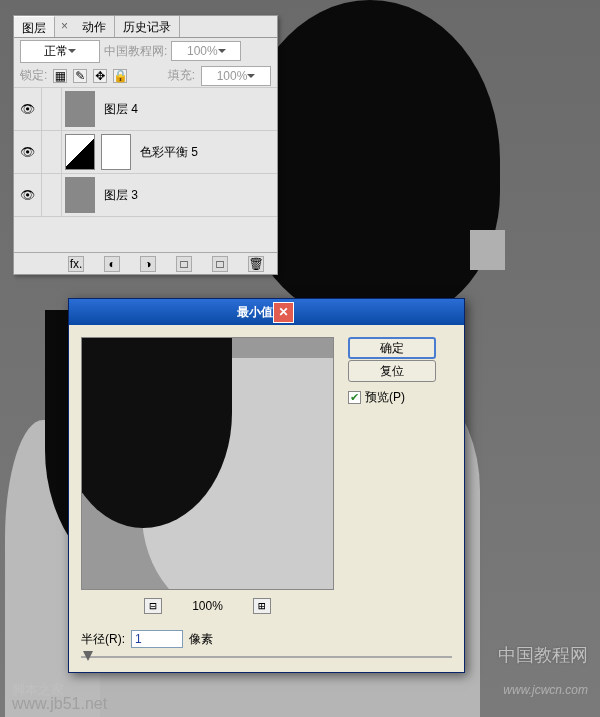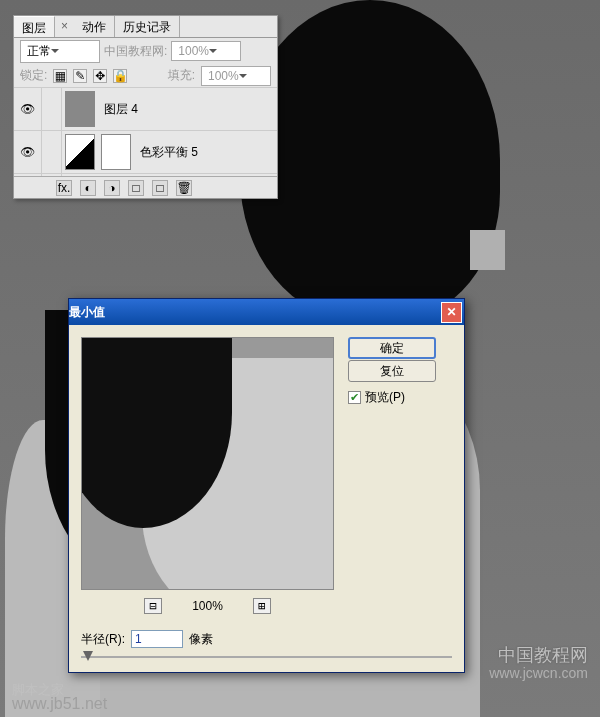--- a/index.html
+++ b/index.html
@@ -9,45 +9,45 @@
 .bg-portrait { position: absolute; left: 0; top: 0; width: 100%; height: 100%; }
 .bg-sky { position: absolute; left: 0; top: 0; width: 100%; height: 100%; background: linear-gradient(#6a6a6a, #7a7a7a); }
 .bg-hair { position: absolute; left: 240px; top: 0; width: 260px; height: 320px; background: #0a0a0a; border-radius: 50% 50% 40% 45%; }
 .bg-face { position: absolute; left: 310px; top: 60px; width: 180px; height: 240px; background: #b8b8b8; border-radius: 40% 45% 50% 50%; }
 .bg-nose { position: absolute; left: 470px; top: 230px; width: 35px; height: 40px; background: #b0b0b0; }
 .bg-neck { position: absolute; left: 80px; top: 330px; width: 400px; height: 400px; background: #b5b5b5; border-radius: 30% 40% 0 0; }
 .bg-shoulder { position: absolute; left: 5px; top: 420px; width: 95px; height: 297px; background: #bababa; border-radius: 40% 0 0 0; }
 .bg-hair2 { position: absolute; left: 45px; top: 310px; width: 220px; height: 280px; background: #0a0a0a; border-radius: 0 0 45% 50%; }
 
 
-.layers-panel { position: absolute; left: 13px; top: 15px; width: 265px; height: 184px; background: #e7e7e7; border: 1px solid #999; box-shadow: 2px 2px 4px rgba(0,0,0,0.3); display: flex; flex-direction: column; }
+.layers-panel { position: absolute; left: 13px; top: 15px; width: 265px; height: 260px; background: #e7e7e7; border: 1px solid #999; box-shadow: 2px 2px 4px rgba(0,0,0,0.3); display: flex; flex-direction: column; }
 .tab-bar { display: flex; height: 22px; background: #e7e7e7; border-bottom: 1px solid #999; }
 .tab { padding: 3px 8px; border-right: 1px solid #aaa; background: #e7e7e7; cursor: pointer; }
 .tab.active { background: #f0f0f0; border-top: 1px solid #fff; }
 .tab-close { padding: 3px 6px; color: #666; }
 .options-row { display: flex; align-items: center; height: 26px; padding: 2px 6px; gap: 4px; }
-.select-box { background: #fff; border: 1px solid #aaa; padding: 2px 6px; display: flex; justify-content: flex-start; align-items: center; min-width: 70px; }
+.select-box { background: #fff; border: 1px solid #aaa; padding: 2px 6px; display: flex; justify-content: center; align-items: center; min-width: 70px; }
 .dis { color: #999; }
 .arrow-down { width: 0; height: 0; border-left: 4px solid transparent; border-right: 4px solid transparent; border-top: 4px solid #555; }
 .lock-row { display: flex; align-items: center; height: 24px; padding: 2px 6px; gap: 6px; border-bottom: 1px solid #ccc; }
 .lock-icon { width: 14px; height: 14px; display: inline-flex; align-items: center; justify-content: center; border: 1px solid #aaa; background: #f0f0f0; }
 .layer-list { flex: 1; overflow: hidden; background: #e7e7e7; }
 .layer-row { display: flex; align-items: center; border-bottom: 1px solid #ccc; background: #e7e7e7; }
 .eye-col { width: 28px; height: 42px; display: flex; align-items: center; justify-content: center; border-right: 1px solid #ccc; }
 .link-col { width: 20px; height: 42px; border-right: 1px solid #ccc; }
 .thumb { width: 30px; height: 36px; border: 1px solid #888; margin: 3px; background: #888; }
 .thumb.levels { background: linear-gradient(135deg, #fff 50%, #000 50%); }
 .thumb.mask { background: #fff; }
 .layer-label { padding-left: 6px; }
-.bottom-bar { display: flex; align-items: center; height: 22px; border-top: 1px solid #aaa; padding: 0 4px; gap: 8px; }
+.bottom-bar { display: flex; align-items: center; height: 22px; border-top: 1px solid #aaa; padding: 0 4px; gap: 20px; }
 .bb-icon { width: 16px; height: 16px; display: flex; align-items: center; justify-content: center; background: #ddd; border: 1px solid #aaa; }
 
 
 .dialog { position: absolute; left: 68px; top: 298px; width: 397px; background: #ece9d8; border: 1px solid #0a246a; box-shadow: 3px 3px 10px rgba(0,0,0,0.5); }
-.title-bar { height: 26px; background: linear-gradient(#2a6dd5, #0a4aa5); display: flex; align-items: center; justify-content: space-between; padding: 0 2px 0 0; }
+.title-bar { height: 26px; background: linear-gradient(#2a6dd5, #0a4aa5); display: flex; align-items: center; justify-content: center; padding: 0 2px 0 0; }
 .title-text { color: #fff; font-weight: bold; }
 .close-btn { width: 21px; height: 21px; background: #e25d4f; border: 1px solid #fff; color: #fff; display: flex; align-items: center; justify-content: center; font-weight: bold; cursor: pointer; }
 .dialog-body { padding: 12px; display: flex; gap: 14px; }
 .preview-box { width: 253px; height: 253px; border: 1px solid #888; background: #999; position: relative; overflow: hidden; }
 .pv-hair { position: absolute; left: -20px; top: -30px; width: 170px; height: 220px; background: #0f0f0f; border-radius: 0 0 55% 50%; }
 .pv-skin { position: absolute; left: 60px; top: 20px; width: 220px; height: 260px; background: #cccccc; border-radius: 20% 0 0 40%; }
 .zoom-row { display: flex; align-items: center; justify-content: center; gap: 30px; margin-top: 8px; }
 .zoom-btn { width: 18px; height: 16px; border: 1px solid #888; background: #f0f0f0; display: flex; align-items: center; justify-content: center; cursor: pointer; font-family: monospace; }
 .right-col { display: flex; flex-direction: column; gap: 1px; }
 .btn { width: 88px; height: 22px; border: 1px solid #888; background: #efece0; border-radius: 3px; display: flex; align-items: center; justify-content: center; cursor: pointer; }
@@ -55,21 +55,21 @@
 .checkbox-row { display: flex; align-items: center; gap: 4px; margin-top: 6px; }
 .chk { width: 13px; height: 13px; border: 1px solid #888; background: #fff; display: flex; align-items: center; justify-content: center; color: #2a8a2a; font-size: 11px; }
 .param-row { display: flex; align-items: center; gap: 6px; padding: 4px 12px 2px; }
 .num-input { width: 52px; height: 18px; border: 1px solid #7f9db9; background: #fff; padding: 0 3px; color: #2040a0; }
 .slider-row { padding: 0 12px 14px; position: relative; }
 .slider-track { height: 2px; background: #aaa; position: relative; margin-top: 6px; }
 .slider-thumb { position: absolute; left: 2px; top: -5px; width: 0; height: 0; border-left: 5px solid transparent; border-right: 5px solid transparent; border-top: 10px solid #666; }
 
 
 .wm1 { position: absolute; right: 12px; bottom: 50px; color: #c0c0c0; font-size: 18px; text-shadow: 0 0 2px #555; margin-top: 26px; }
-.wm2 { position: absolute; right: 12px; bottom: 36px; color: #b0b0b0; font-size: 14px; }
+.wm2 { position: absolute; right: 12px; bottom: 20px; color: #b0b0b0; font-size: 12px; font-style: italic; }
 .wm3 { position: absolute; left: 12px; bottom: 18px; color: #c0c0c0; font-size: 13px; }
 .wm4 { position: absolute; left: 12px; bottom: 4px; color: #a0a0a0; font-size: 16px; }
 </style>
 </head>
 <body>
 
 <div class="bg-portrait">
   <div class="bg-sky"></div>
   <div class="bg-neck"></div>
   <div class="bg-shoulder"></div>

